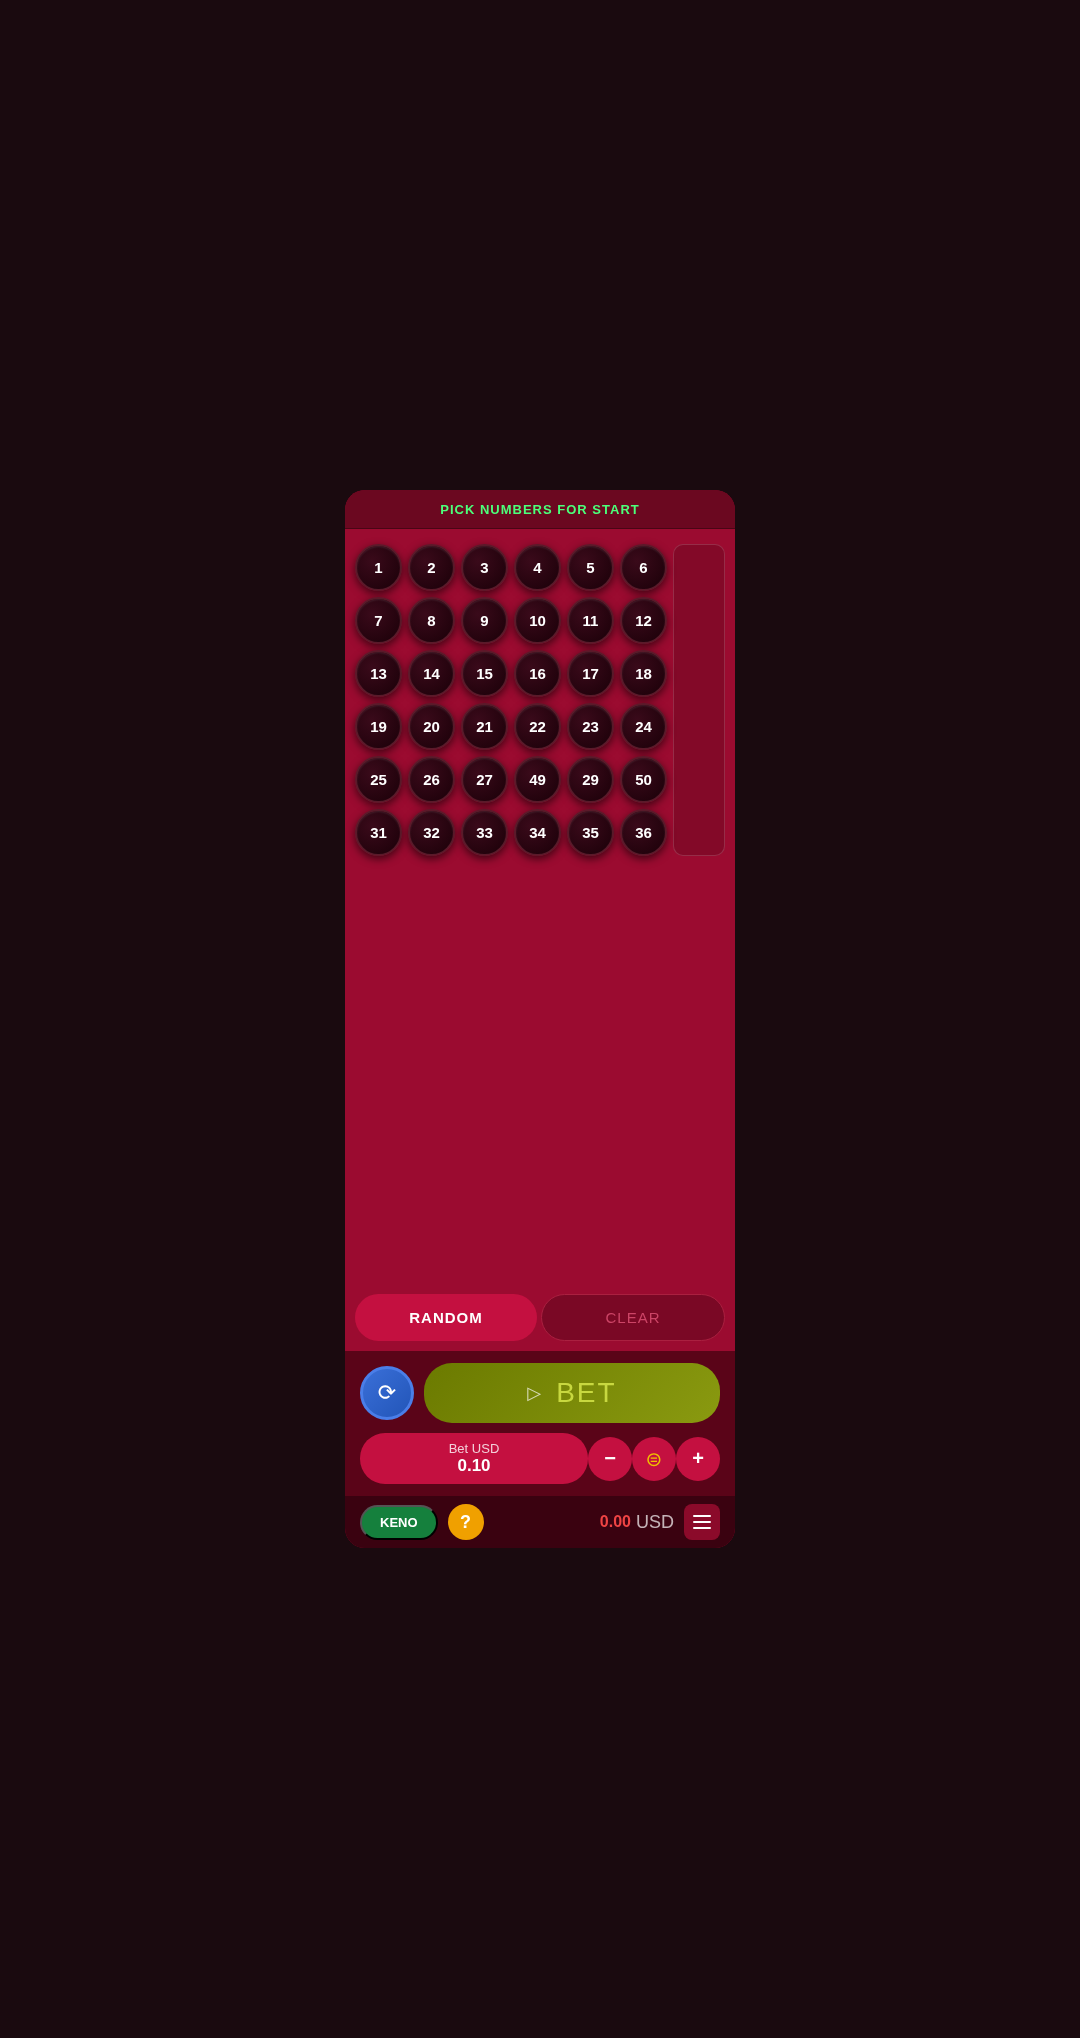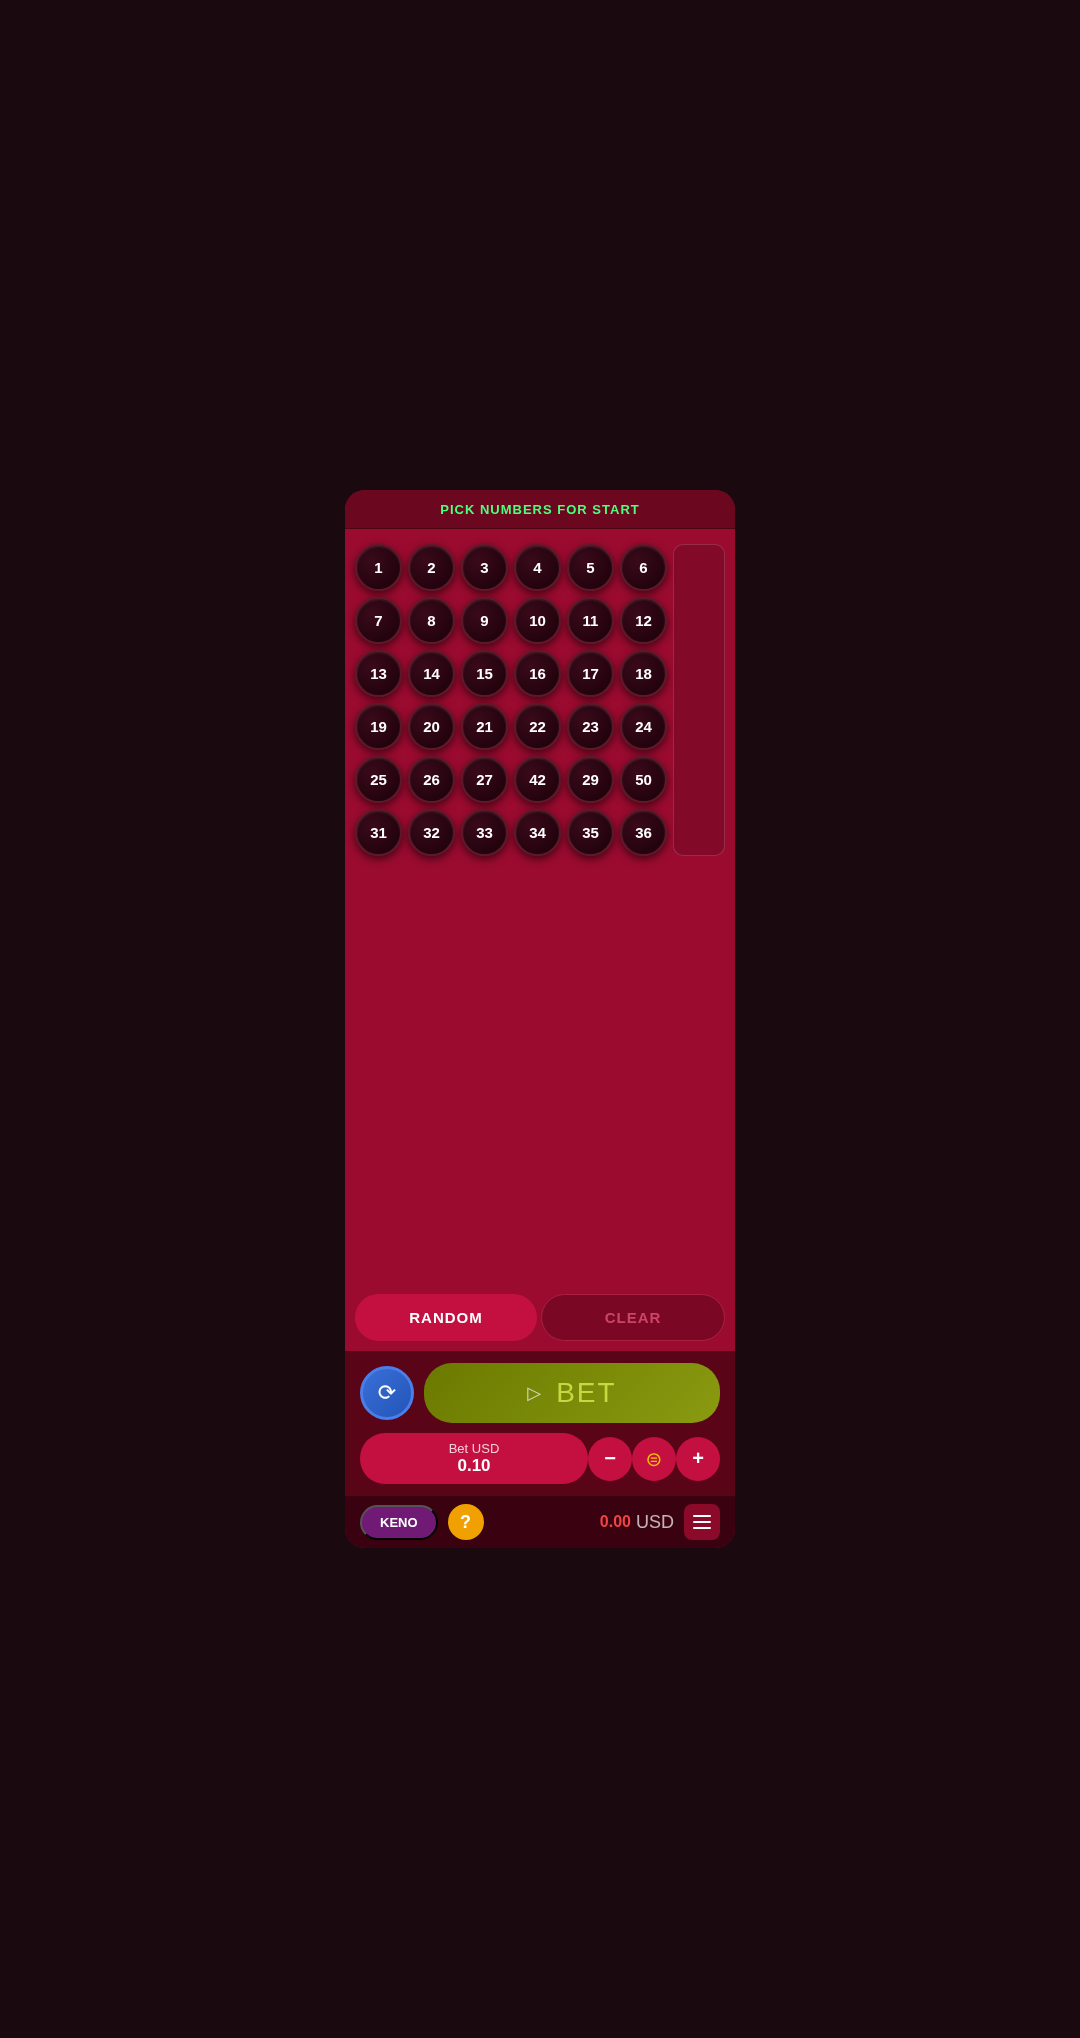--- a/index.html
+++ b/index.html
@@ -115,21 +115,21 @@
     }
 
     .btn-clear {
       flex: 1;
       padding: 14px;
       background: #7a0825;
       border: 1px solid #aa2040;
       border-radius: 25px;
       color: #cc4466;
       font-size: 15px;
-      font-weight: bold;
+      font-weight: normal;
       cursor: pointer;
       letter-spacing: 1px;
     }
 
     
     .bottom-panel {
       background: #5a0418;
       padding: 12px 15px;
     }
 
@@ -245,21 +245,21 @@
       display: flex;
       align-items: center;
       padding: 8px 15px;
       gap: 10px;
     }
 
     .footer-game-name {
       color: white;
       font-size: 13px;
       font-weight: bold;
-      background: #701a75;
+      background: #15803d;
       padding: 8px 18px;
       border-radius: 20px;
       cursor: pointer;
     }
 
     .footer-help-btn {
       width: 36px;
       height: 36px;
       border-radius: 50%;
       background: #f0a000;
@@ -348,21 +348,21 @@
           <div class="number-ball">18</div>
           <div class="number-ball">19</div>
           <div class="number-ball">20</div>
           <div class="number-ball">21</div>
           <div class="number-ball">22</div>
           <div class="number-ball">23</div>
           <div class="number-ball">24</div>
           <div class="number-ball">25</div>
           <div class="number-ball">26</div>
           <div class="number-ball">27</div>
-          <div class="number-ball">42</div>
+          <div class="number-ball">49</div>
           <div class="number-ball">29</div>
           <div class="number-ball">50</div>
           <div class="number-ball">31</div>
           <div class="number-ball">32</div>
           <div class="number-ball">33</div>
           <div class="number-ball">34</div>
           <div class="number-ball">35</div>
           <div class="number-ball">36</div>
         </div>
 

